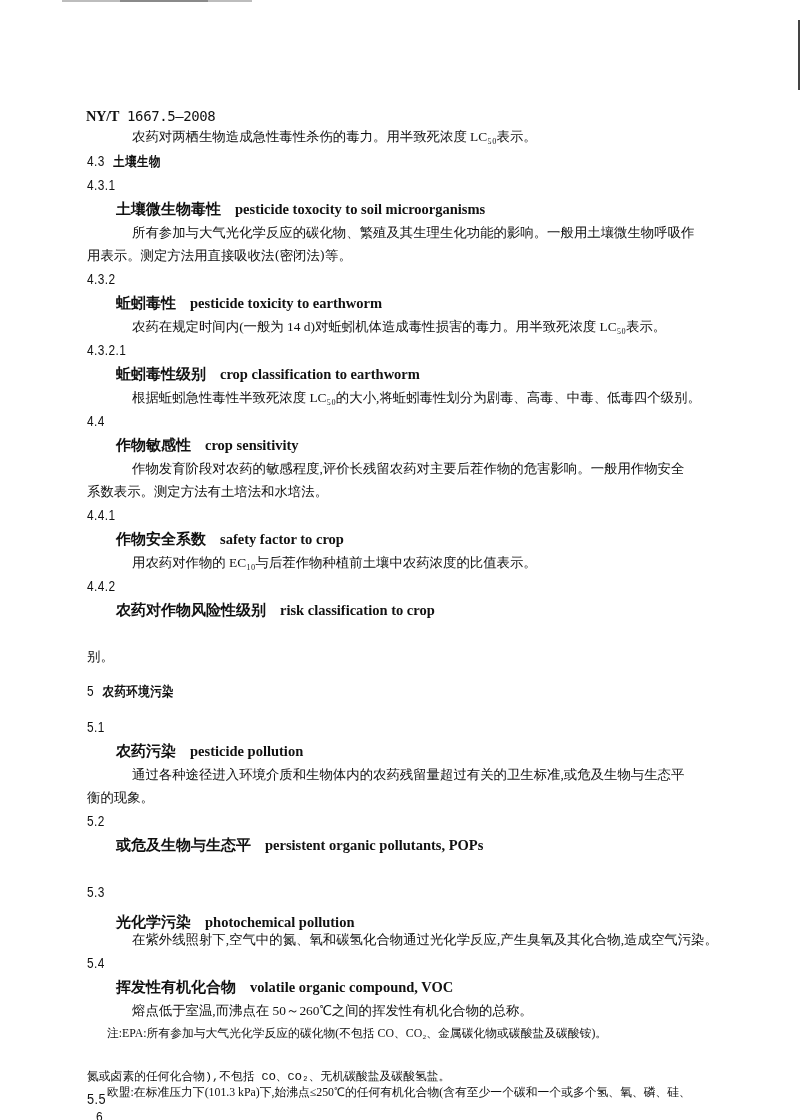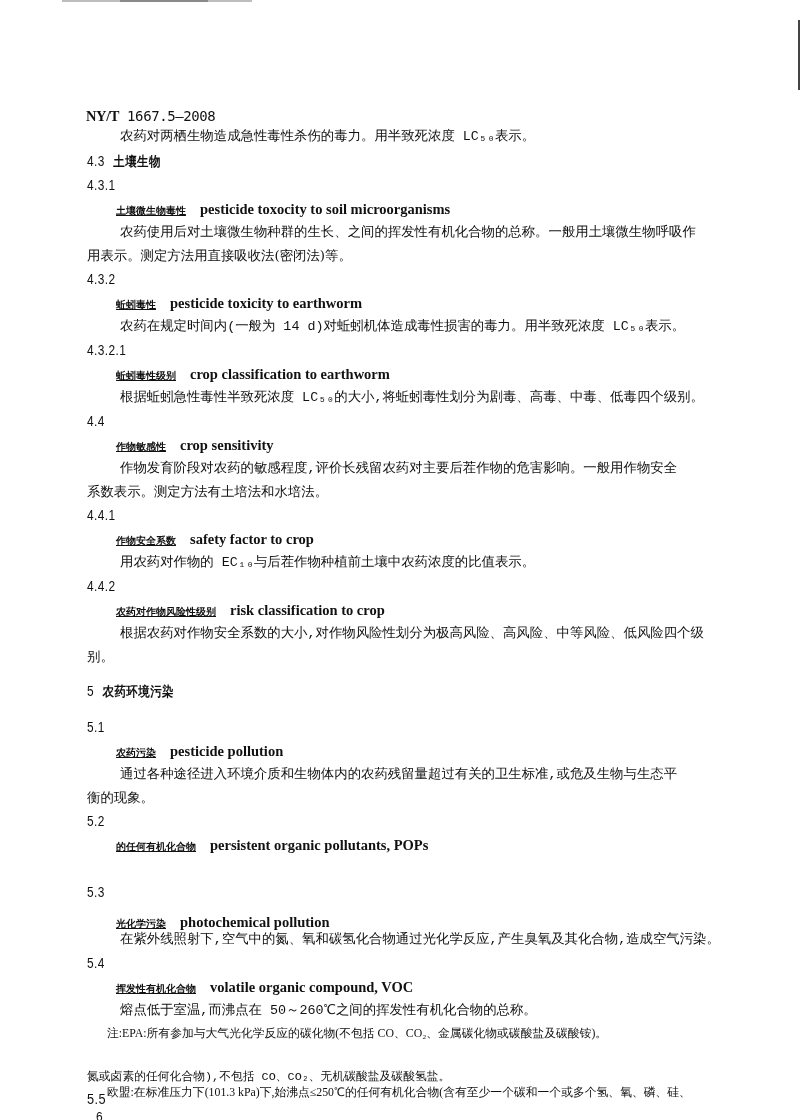--- a/index.html
+++ b/index.html
@@ -9,23 +9,23 @@
     .scanbar { position: absolute; top: 0; left: 62px; width: 190px; height: 2px; background: #bdbdbd; }
     .scanbar2 { position: absolute; top: 0; left: 120px; width: 88px; height: 2px; background: #8a8a8a; }
     .edge-mark { position: absolute; right: 0; top: 20px; width: 2px; height: 70px; background: #444; }
     .line { position: absolute; white-space: nowrap; font-size: 13.6px; line-height: 18px; }
     .std { left: 86px; top: 107px; font-family: "DejaVu Sans Mono", monospace; font-size: 14px; letter-spacing: -0.4px; }
     .std b { font-family: "Liberation Serif", serif; font-weight: bold; font-size: 14.5px; }
     .num { left: 87px; font-family: "Liberation Sans", sans-serif; font-size: 14px; letter-spacing: 0.5px; transform: scaleX(0.85); transform-origin: left; }
     .num.big { font-size: 15px; font-weight: normal; }
     .sec-title { font-family: "DejaVu Sans", sans-serif; font-weight: bold; font-size: 13.5px; margin-left: 10px; }
     .term { left: 116px; font-weight: bold; }
-    .term .zh { font-family: "DejaVu Sans", sans-serif; font-weight: bold; font-size: 10px; text-decoration: underline; }
+    .term .zh { font-family: "DejaVu Sans", sans-serif; font-weight: bold; font-size: 15px; }
     .term .en { font-family: "Liberation Serif", serif; font-weight: bold; font-size: 14.5px; margin-left: 14px; }
-    .para { left: 120px; font-family: Liberation Mono, monospace; font-size: 13.4px; }
+    .para { left: 132px; font-family: Liberation Serif, serif; font-size: 13.4px; }
     .cont { left: 87px; font-family: "DejaVu Serif", serif; font-size: 13.4px; }
     .note { left: 107px; font-family: Liberation Serif, serif; font-size: 11.8px; }
     .notecont { left: 87px; font-family: Liberation Mono, monospace; font-size: 11.8px; }
     .pageno { left: 96px; top: 1031px; font-family: "Liberation Sans", sans-serif; font-size: 12px; }
   </style>
 </head>
 <body>
 
 <div class="page">
   <div class="scanbar"></div>
@@ -39,21 +39,21 @@
 
   <div class="line para" style="top:128px">农药对两栖生物造成急性毒性杀伤的毒力。用半致死浓度 LC₅₀表示。</div>
 
   <div class="line num" style="top:152px">
     <span>4.3</span><span class="sec-title">土壤生物</span>
   </div>
   <div class="line num" style="top:176px">4.3.1</div>
   <div class="line term" style="top:200px">
     <span class="zh">土壤微生物毒性</span><span class="en">pesticide toxocity to soil microorganisms</span>
   </div>
-  <div class="line para" style="top:224px">农药使用后对土壤微生物种群的生长、之间的挥发性有机化合物的总称。一般用土壤微生物呼吸作</div>
+  <div class="line para" style="top:224px">所有参加与大气光化学反应的碳化物、繁殖及其生理生化功能的影响。一般用土壤微生物呼吸作</div>
   <div class="line cont" style="top:247px">用表示。测定方法用直接吸收法(密闭法)等。</div>
 
   <div class="line num" style="top:270px">4.3.2</div>
   <div class="line term" style="top:294px">
     <span class="zh">蚯蚓毒性</span><span class="en">pesticide toxicity to earthworm</span>
   </div>
   <div class="line para" style="top:318px">农药在规定时间内(一般为 14 d)对蚯蚓机体造成毒性损害的毒力。用半致死浓度 LC₅₀表示。</div>
 
   <div class="line num" style="top:341px">4.3.2.1</div>
   <div class="line term" style="top:365px">
@@ -71,37 +71,36 @@
   <div class="line num" style="top:506px">4.4.1</div>
   <div class="line term" style="top:530px">
     <span class="zh">作物安全系数</span><span class="en">safety factor to crop</span>
   </div>
   <div class="line para" style="top:554px">用农药对作物的 EC₁₀与后茬作物种植前土壤中农药浓度的比值表示。</div>
 
   <div class="line num" style="top:577px">4.4.2</div>
   <div class="line term" style="top:601px">
     <span class="zh">农药对作物风险性级别</span><span class="en">risk classification to crop</span>
   </div>
-  <div class="line para" style="top:625px">根据农药对作物安全系数的大小,对作物风险性划分为极高风险、高风险、中等风险、低风险四个级</div>
   <div class="line cont" style="top:648px">别。</div>
 
   <div class="line num" style="top:682px">
     <span>5</span><span class="sec-title">农药环境污染</span>
   </div>
 
   <div class="line num" style="top:718px">5.1</div>
   <div class="line term" style="top:742px">
     <span class="zh">农药污染</span><span class="en">pesticide pollution</span>
   </div>
   <div class="line para" style="top:766px">通过各种途径进入环境介质和生物体内的农药残留量超过有关的卫生标准,或危及生物与生态平</div>
   <div class="line cont" style="top:789px">衡的现象。</div>
 
   <div class="line num" style="top:812px">5.2</div>
   <div class="line term" style="top:836px">
-    <span class="zh">的任何有机化合物</span><span class="en">persistent organic pollutants, POPs</span>
+    <span class="zh">或危及生物与生态平</span><span class="en">persistent organic pollutants, POPs</span>
   </div>
 
   <div class="line num" style="top:883px">5.3</div>
   <div class="line term" style="top:913px">
     <span class="zh">光化学污染</span><span class="en">photochemical pollution</span>
   </div>
   <div class="line para" style="top:931px">在紫外线照射下,空气中的氮、氧和碳氢化合物通过光化学反应,产生臭氧及其化合物,造成空气污染。</div>
 
   <div class="line num" style="top:954px">5.4</div>
   <div class="line term" style="top:978px">

